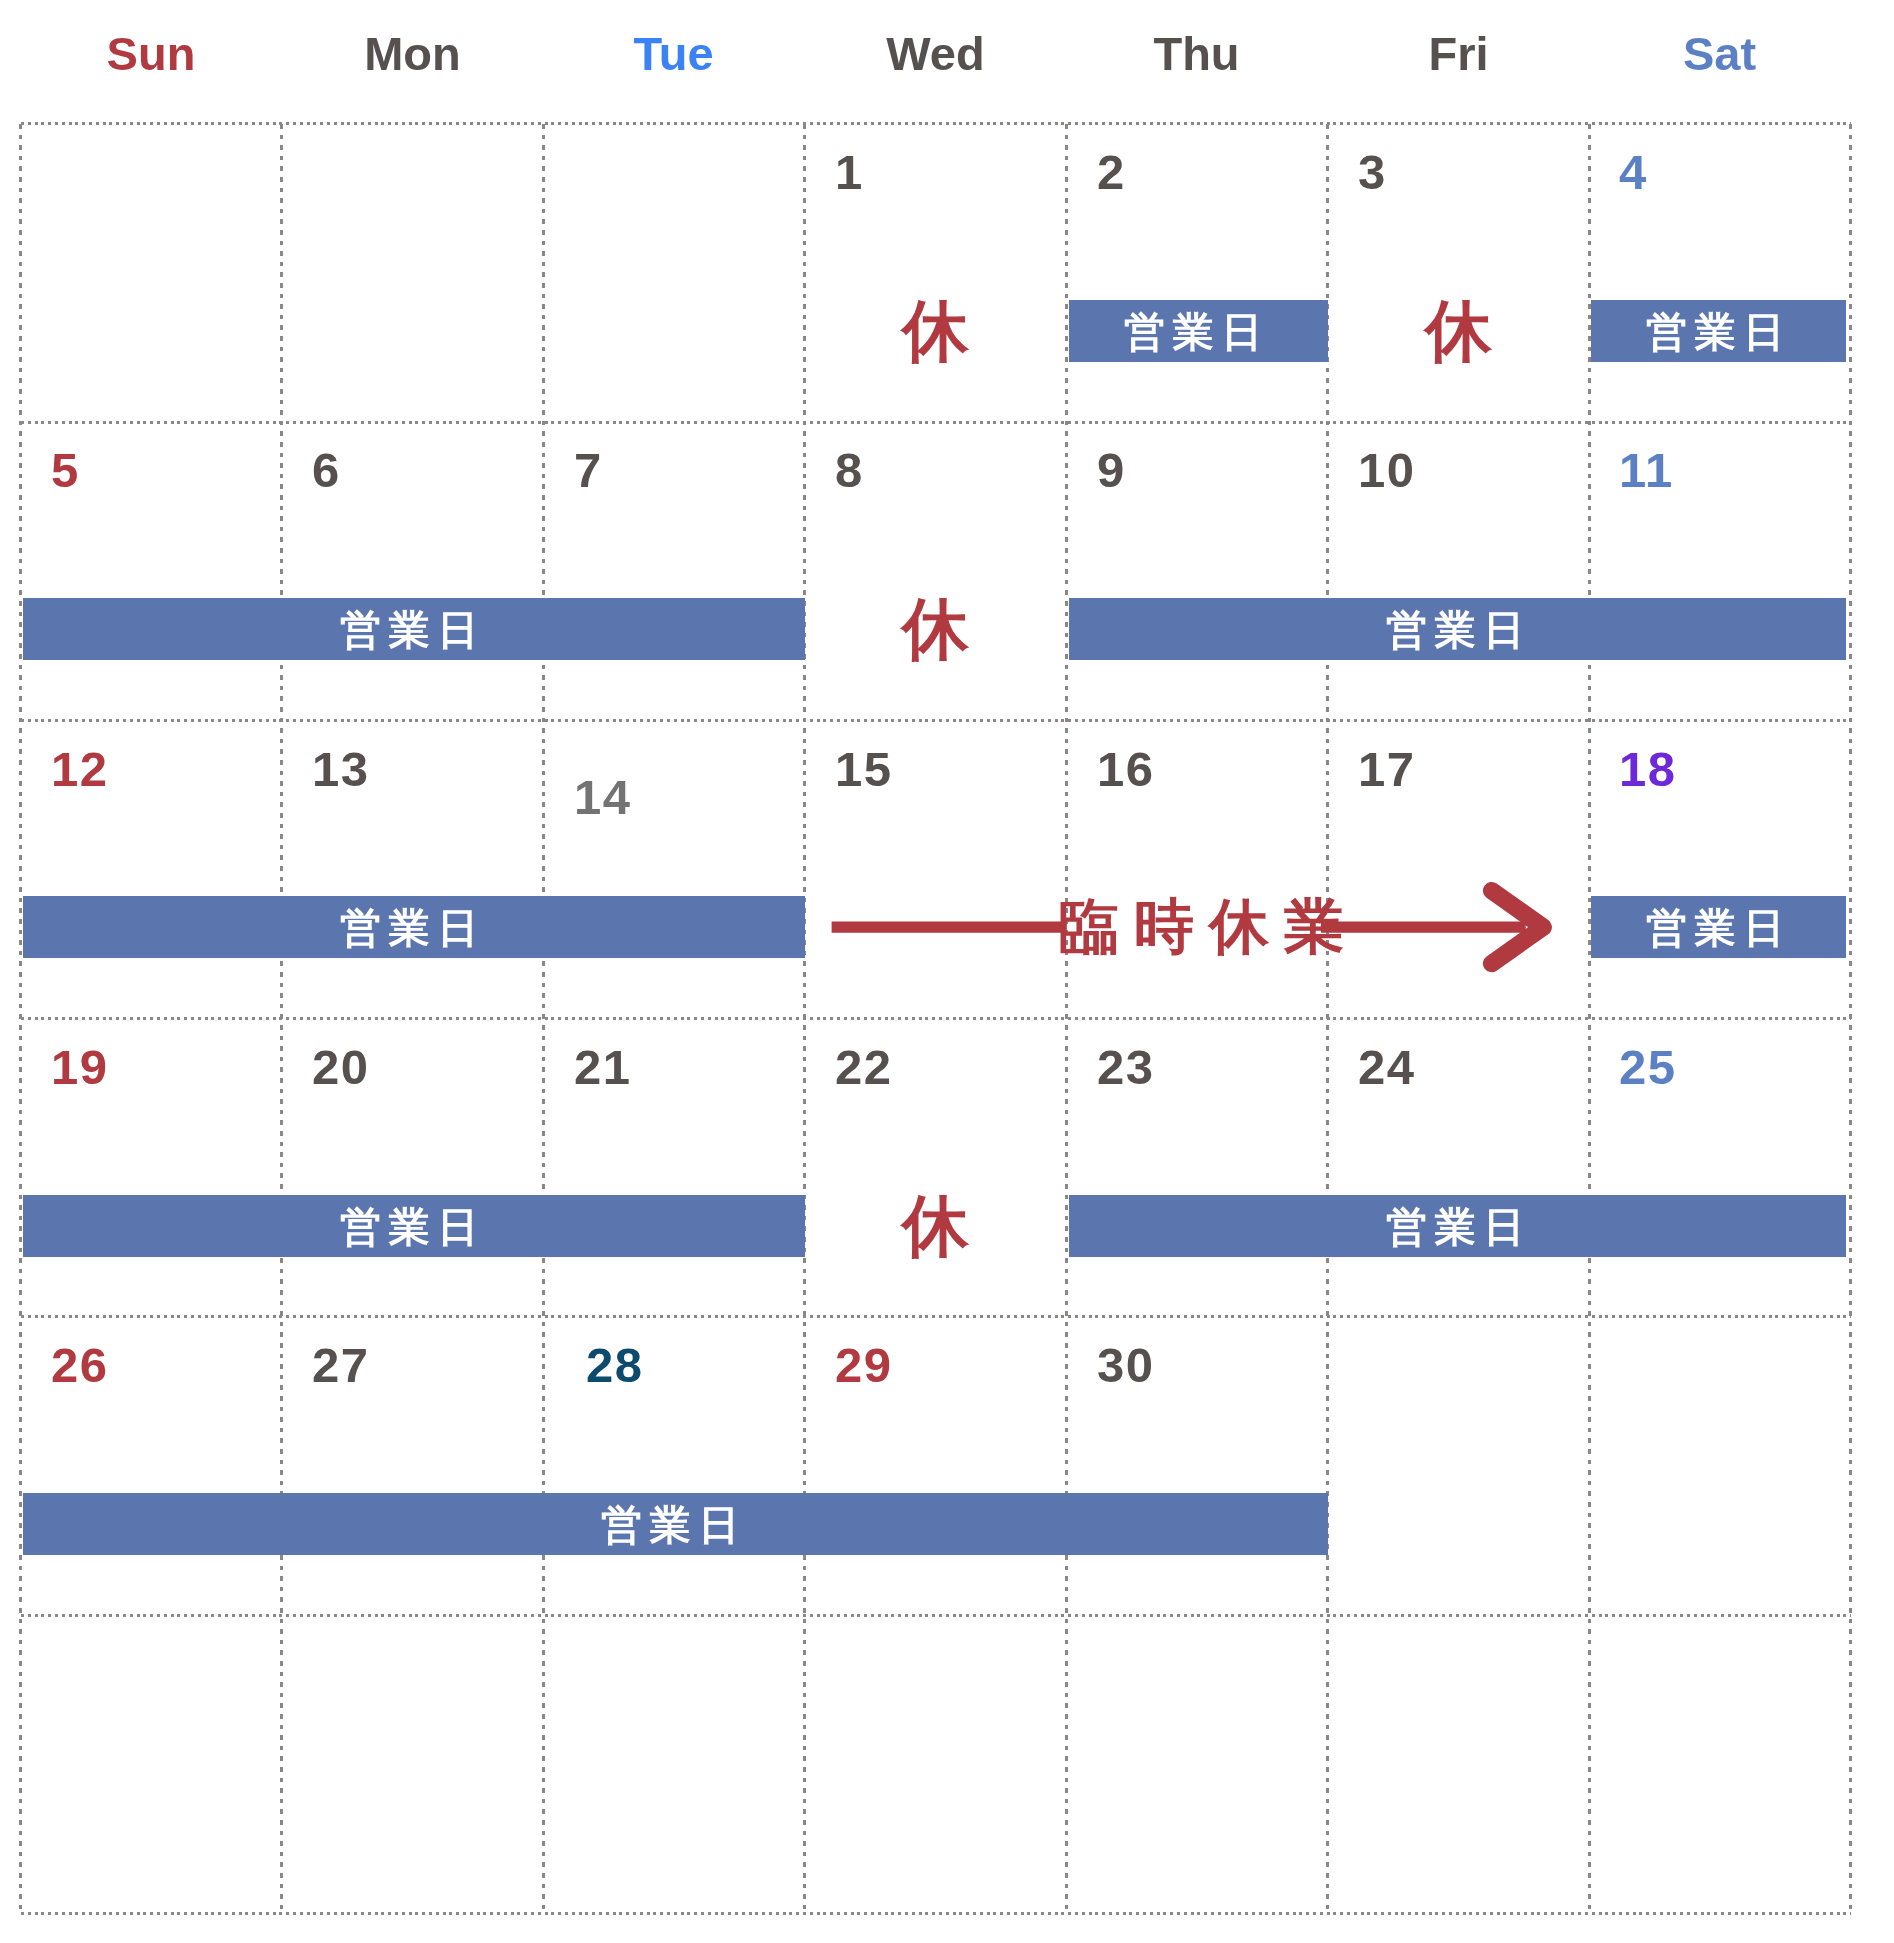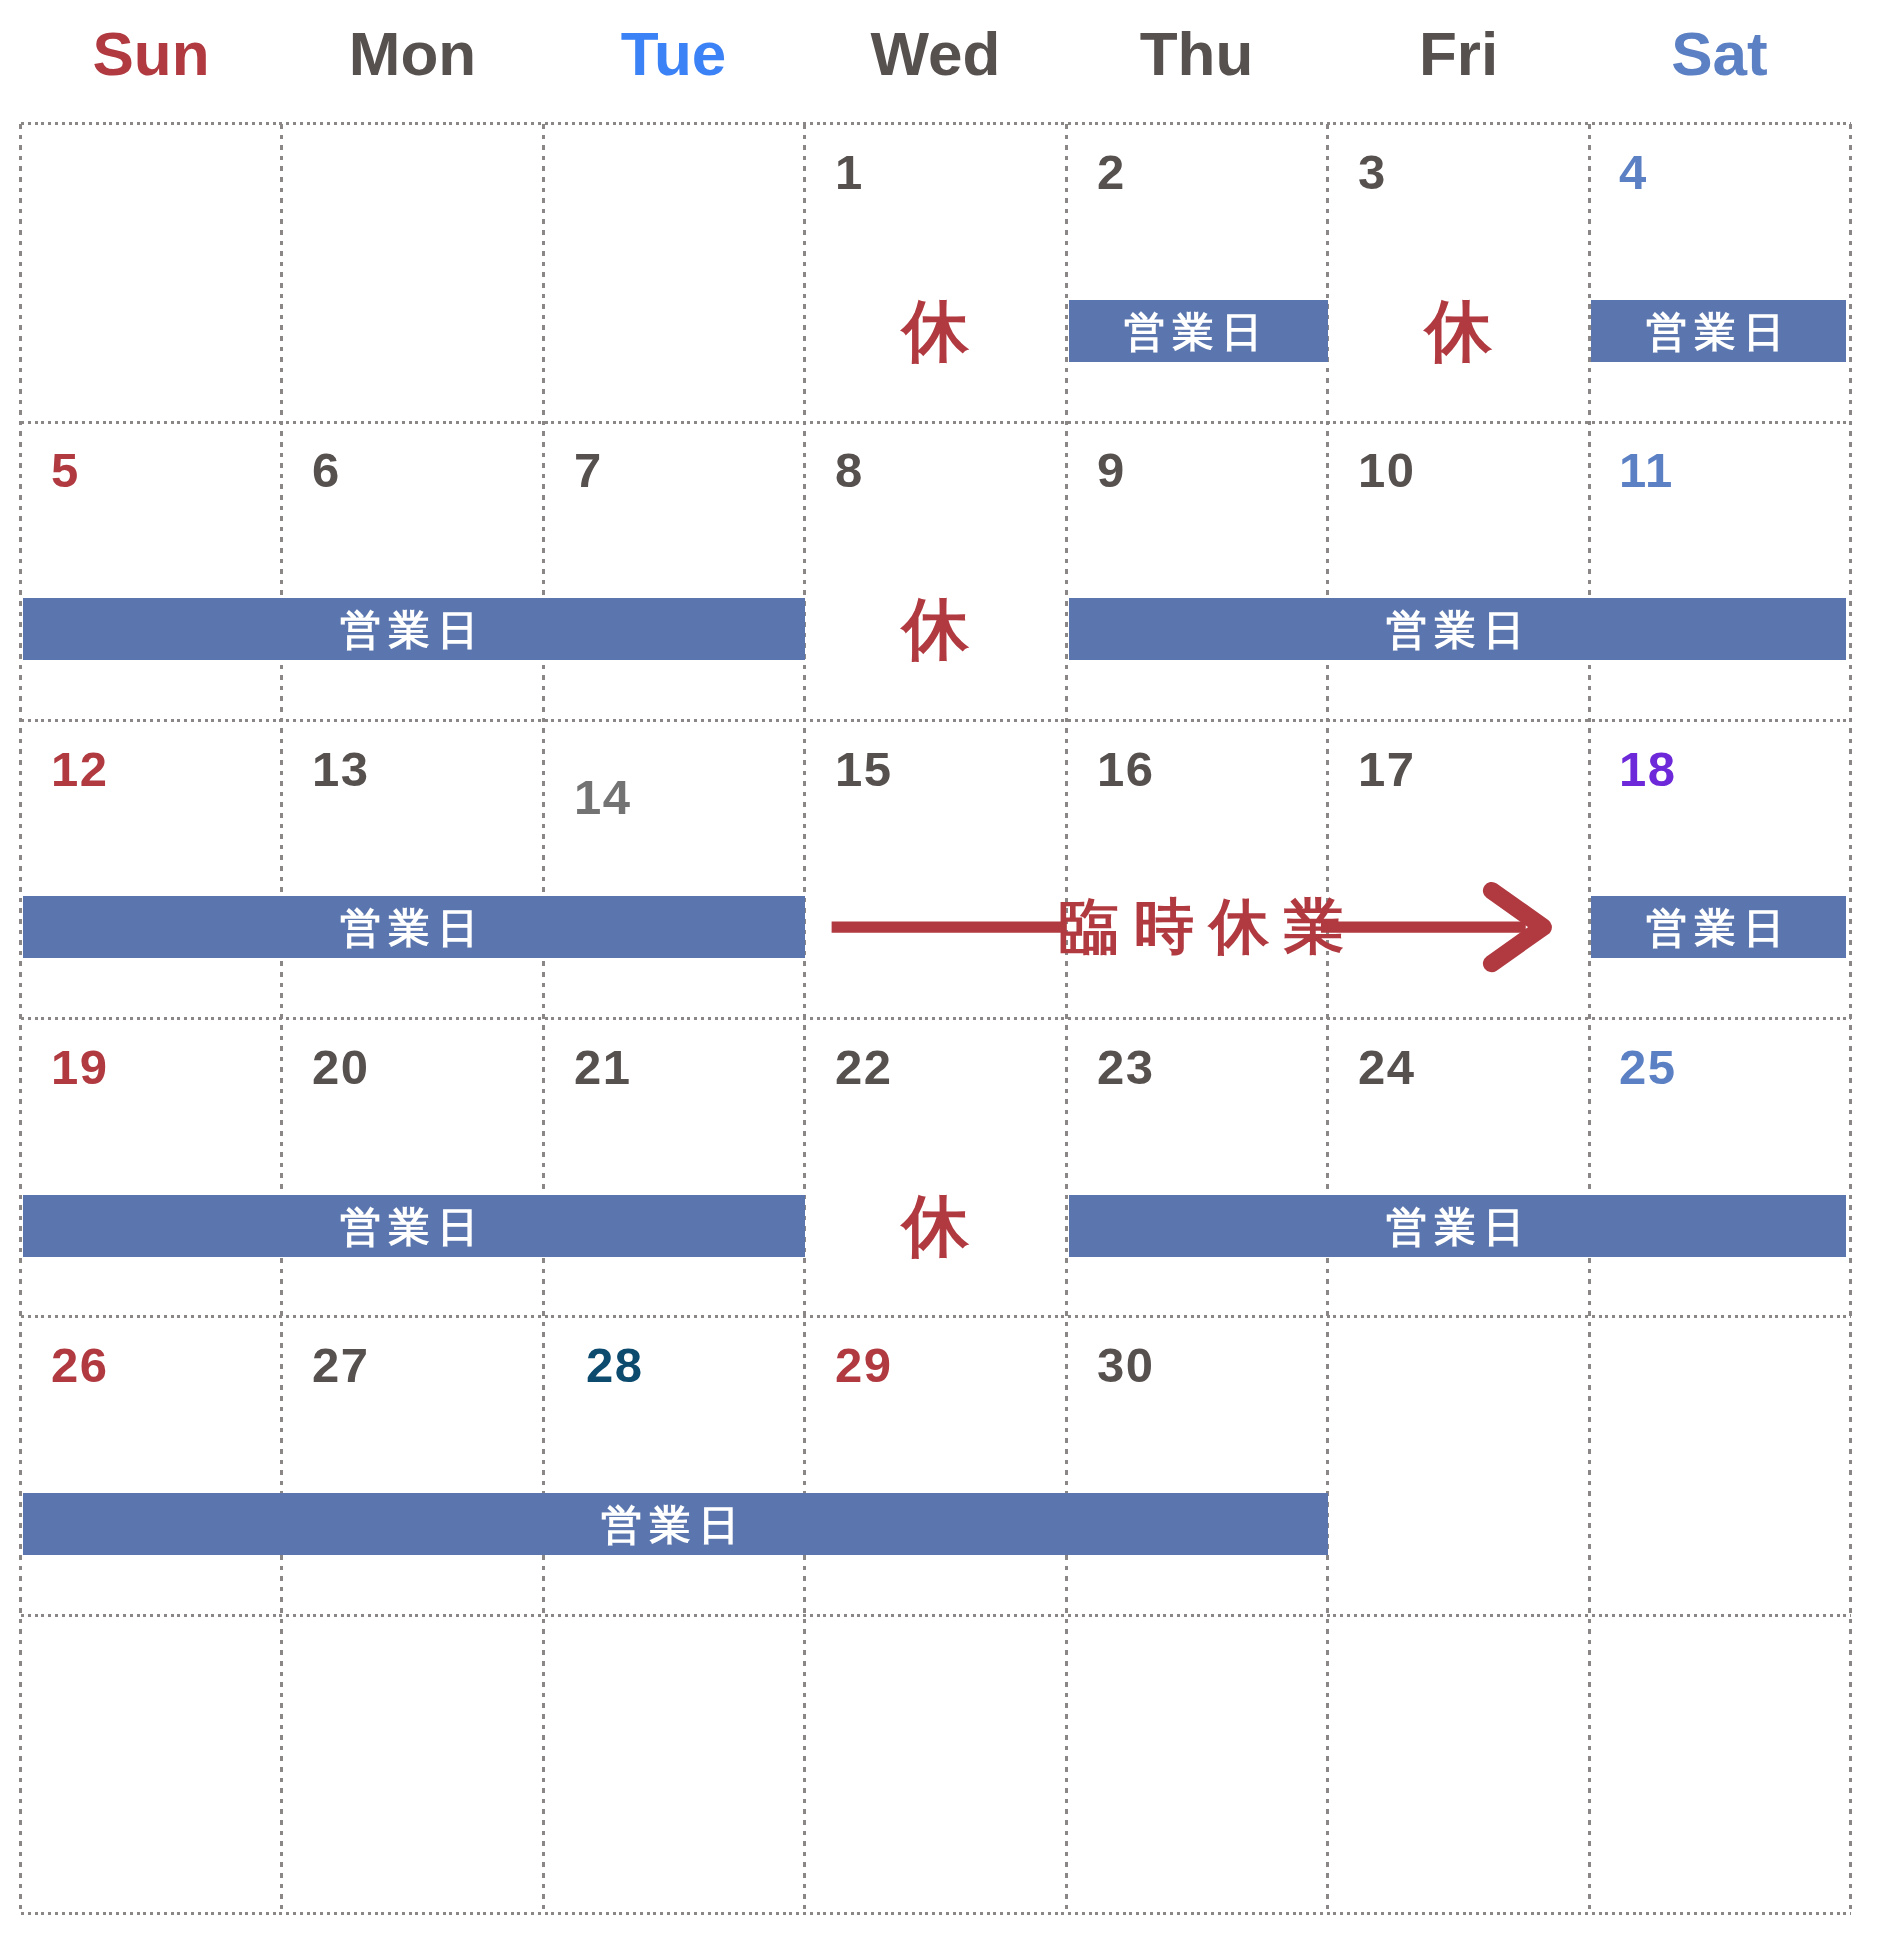--- a/index.html
+++ b/index.html
@@ -5,21 +5,21 @@
   html,body{margin:0;padding:0;background:#ffffff;}
   #app{
     position:relative;
     width:1895px;height:1943px;
     background:#ffffff;
     font-family:"Liberation Sans","DejaVu Sans",sans-serif;
     overflow:hidden;
   }
   .weekday{
     position:absolute;top:10.6px;height:85px;line-height:85px;
-    text-align:center;font-weight:bold;font-size:62px;
+    text-align:center;font-weight:bold;font-size:47px;
   }
   .hline{position:absolute;height:3px;}
   .vline{position:absolute;width:3px;}
   .daynum{
     position:absolute;font-weight:bold;font-size:49px;line-height:1;
     letter-spacing:1.5px;
   }
   .bar{position:absolute;height:62px;}
   .bar-label{
     position:absolute;top:0;height:62px;line-height:64px;width:334px;

